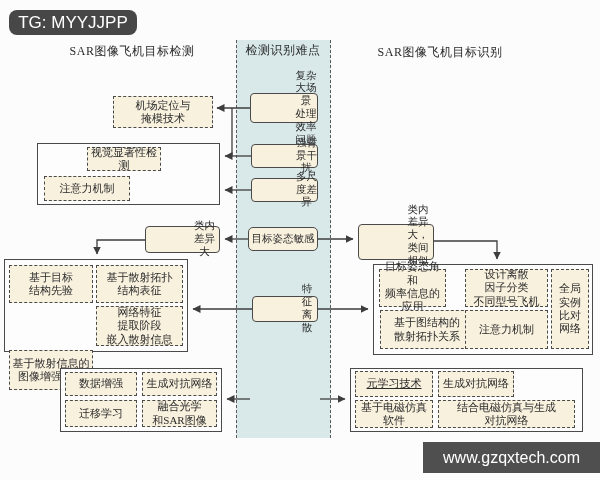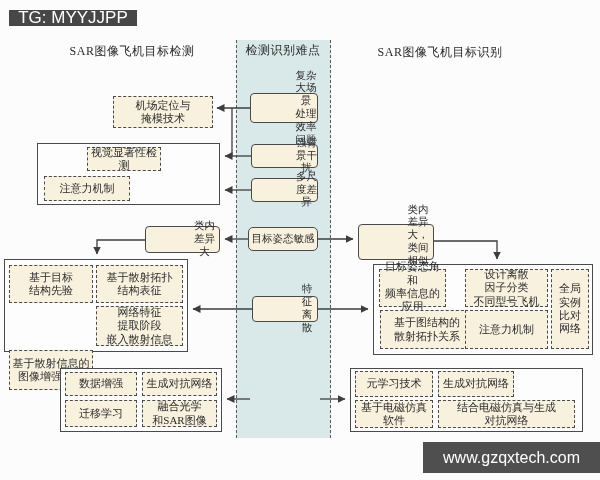--- a/index.html
+++ b/index.html
@@ -30,21 +30,21 @@
   .round-sm{border-radius:5px;font-size:10.5px;}
   .cont{
     position:absolute;box-sizing:border-box;
     background:#fdfdfd;border:1.2px solid #4a4a4a;
   }
   .banner{
     position:absolute;display:flex;align-items:center;justify-content:center;
     color:#fff;font-family:"Liberation Sans","DejaVu Sans",sans-serif;
     white-space:nowrap;
   }
-  .banner.tl{left:9px;top:10px;width:128px;height:16px;background:#474747;font-size:17px;}
+  .banner.tl{left:9px;top:10px;width:128px;height:25px;background:#474747;font-size:17px;border-radius:8px;}
   .banner.br{left:423px;top:442px;width:177px;height:31px;background:#4f4f4f;font-size:16px;}
   svg.wires{position:absolute;left:0;top:0;pointer-events:none;}
   .wire{stroke:#3d3d3d;stroke-width:1.3;fill:none;}
 </style>
 </head>
 <body>
 
 <div class="stage">
 
   <div class="strip"></div>
@@ -121,20 +121,20 @@
 不同型号飞机</div>
   <div class="box dashed" style="left:368px;top:310px;width:94px;height:39px;margin-left:12px;">基于图结构的
 散射拓扑关系</div>
   <div class="box dashed" style="left:465px;top:310px;width:83px;height:39px;">注意力机制</div>
   <div class="box dashed" style="left:551px;top:269px;width:38px;height:80px;">全局
 实例
 比对
 网络</div>
 
   <div class="cont" style="left:350px;top:368px;width:233px;height:64px;"></div>
-  <div class="box dashed" style="left:355px;top:371px;width:78px;height:26px;">元学习技术</div>
+  <div class="box dashed" style="left:355px;top:371px;width:78px;height:26px;text-decoration:underline;">元学习技术</div>
   <div class="box dashed" style="left:438px;top:371px;width:76px;height:26px;">生成对抗网络</div>
   <div class="box dashed" style="left:355px;top:400px;width:78px;height:28px;">基于电磁仿真
 软件</div>
   <div class="box dashed" style="left:438px;top:400px;width:137px;height:28px;">结合电磁仿真与生成
 对抗网络</div>
 
 </div>
 
 </body></html>

